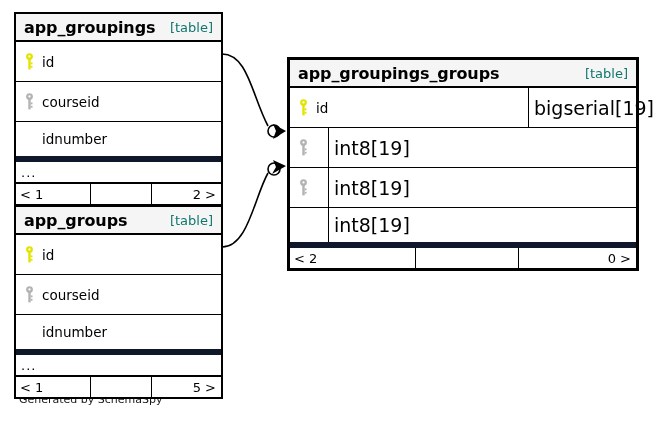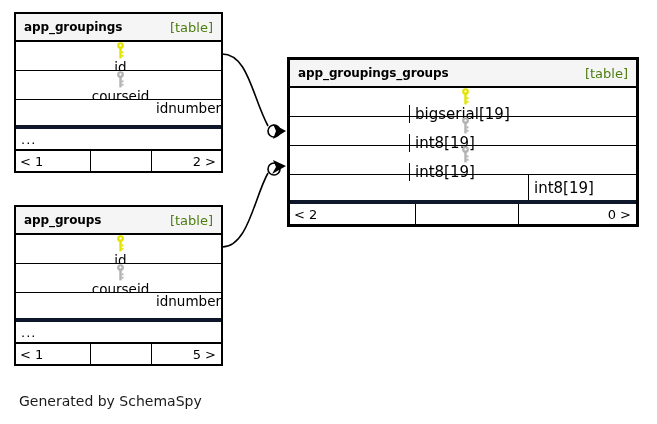--- a/index.html
+++ b/index.html
@@ -33,67 +33,67 @@
     align-items: center;
     justify-content: space-between;
     background: #f5f5f5;
     border-bottom: 2px solid #000000;
     padding: 0 8px;
     height: 28px;
     box-sizing: border-box;
   }
   .tbl-name {
     font-weight: bold;
-    font-size: 12px;
+    font-size: 16px;
     color: #000000;
     letter-spacing: -0.1px;
   }
   .tbl-kind {
     font-size: 13px;
-    color: #4d7c0f;
+    color: #0f766e;
   }
 
   .tbl-row {
     display: flex;
     align-items: center;
     border-bottom: 1px solid #000000;
-    height: 29px;
-    box-sizing: border-box;
-    background: #ffffff;
-    flex-direction: column;
-  }
-  .tbl-row.last-col-row { border-bottom: 4px solid #0f172a; align-items: flex-end; }
+    height: 40px;
+    box-sizing: border-box;
+    background: #ffffff;
+  }
+  .tbl-row.last-col-row { border-bottom: 6px solid #0f172a; }
 
   .col-key {
     width: 22px;
     min-width: 22px;
     display: flex;
     align-items: center;
     justify-content: center;
     padding-left: 4px;
     box-sizing: border-box;
   }
   .col-name {
     flex: 1 1 auto;
     font-size: 13.5px;
     color: #000000;
     padding-left: 4px;
     white-space: nowrap;
     overflow: hidden;
   }
   .col-type {
-    font-size: 15px;
+    font-size: 19px;
     color: #000000;
     padding-left: 5px;
     border-left: 1px solid #000000;
     box-sizing: border-box;
     height: 100%;
     display: flex;
     align-items: center;
     white-space: nowrap;
+    margin-left: 16px;
   }
 
   
   .tbl-ellipsis {
     height: 22px;
     box-sizing: border-box;
     display: flex;
     align-items: center;
     padding-left: 5px;
     font-size: 13px;
@@ -146,21 +146,21 @@
     height: 424px;
     z-index: 1;
     pointer-events: none;
   }
 
   
   #caption {
     position: absolute;
     left: 19px;
     top: 393px;
-    font-size: 14px;
+    font-size: 11px;
     color: #1a1a1a;
   }
 </style>
 </head>
 <body>
 
 <div id="canvas">
 
   <svg id="links" viewBox="0 0 657 424" width="657" height="424">
 

